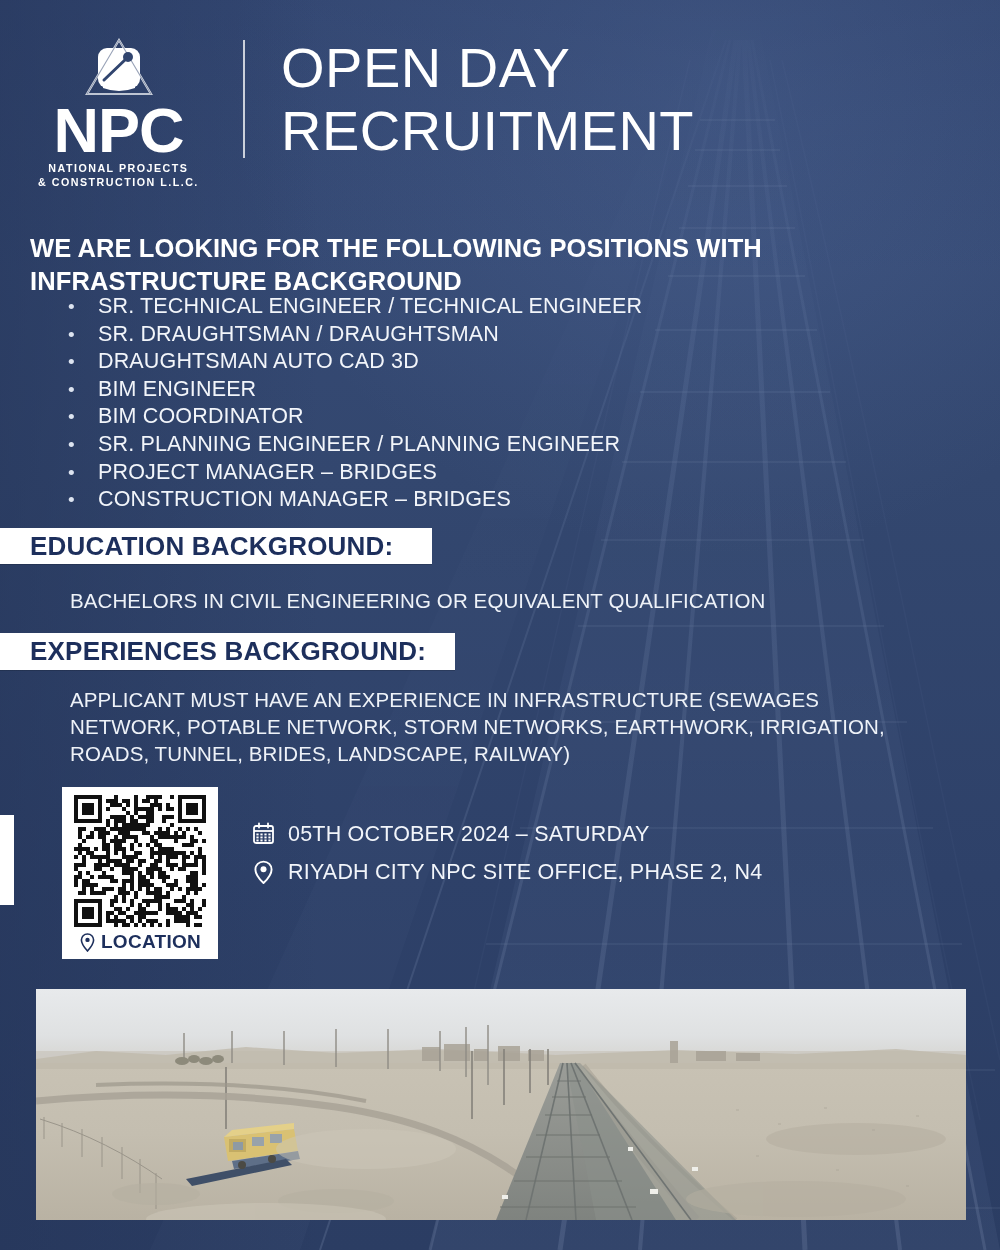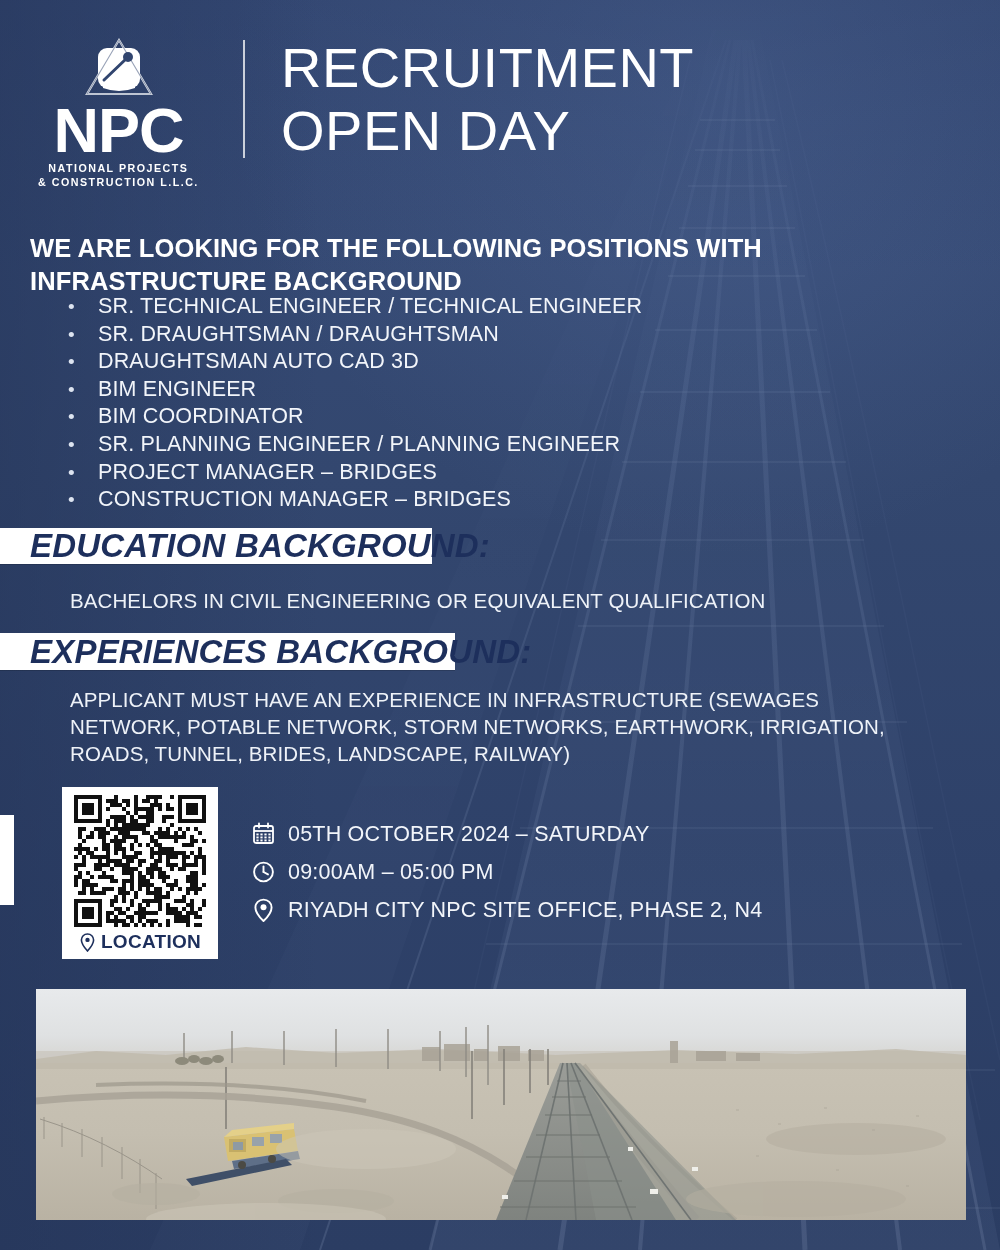--- a/index.html
+++ b/index.html
@@ -157,25 +157,24 @@
     position: absolute;
     left: 0;
     background: #ffffff;
     color: #1d2f5c;
     font-weight: bold;
     display: flex;
     align-items: center;
     box-shadow: 0 1px 0 rgba(0,0,0,0.15);
   }
   .banner span {
-    font-size: 33px;
+    font-size: 26px;
     letter-spacing: 0.2px;
     padding-left: 30px;
     white-space: nowrap;
-    font-style: italic;
   }
   #banner-education {
     top: 528px;
     width: 432px;
     height: 36px;
   }
   #banner-experience {
     top: 633px;
     width: 455px;
     height: 37px;
@@ -347,22 +346,22 @@
           </svg>
         </div>
         <div class="npc-word">NPC</div>
         <div class="npc-tag1">NATIONAL PROJECTS</div>
         <div class="npc-tag2">&amp; CONSTRUCTION L.L.C.</div>
       </div>
 
       <div class="divider-v"></div>
 
       <div class="title-block">
+        <div class="title-line">OPEN DAY</div>
         <div class="title-line">RECRUITMENT</div>
-        <div class="title-line">OPEN DAY</div>
       </div>
     </div>
 
     <div class="headline">WE ARE LOOKING FOR THE FOLLOWING POSITIONS WITH INFRASTRUCTURE BACKGROUND</div>
 
     <ul class="positions" id="positions-list">
         <li>
           <span class="bullet">•</span>
           <span>SR. TECHNICAL ENGINEER / TECHNICAL ENGINEER</span>
         </li>
@@ -442,30 +441,20 @@
               <rect x="8.4" y="17.5" width="2.2" height="1.9" fill="#ffffff"></rect>
               <rect x="12.4" y="17.5" width="2.2" height="1.9" fill="#ffffff"></rect>
               <rect x="16.4" y="17.5" width="2.2" height="1.9" fill="#ffffff"></rect>
             </svg>
           </span>
           <span>05TH OCTOBER 2024 – SATURDAY</span>
         </div>
         <div class="detail-row">
           <span class="detail-icon">
             <svg width="23" height="24" viewBox="0 0 23 24">
-              <circle cx="11.5" cy="12" r="9.4" fill="none" stroke="#ffffff" stroke-width="1.9"></circle>
-              <line x1="11.5" y1="12" x2="11.5" y2="6.4" stroke="#ffffff" stroke-width="1.9" stroke-linecap="round"></line>
-              <line x1="11.5" y1="12" x2="16" y2="14.4" stroke="#ffffff" stroke-width="1.9" stroke-linecap="round"></line>
-            </svg>
-          </span>
-          <span>09:00AM – 05:00 PM</span>
-        </div>
-        <div class="detail-row">
-          <span class="detail-icon">
-            <svg width="23" height="24" viewBox="0 0 23 24">
               <path d="M11.5 1.6 C6.9 1.6 3.4 5.1 3.4 9.4 C3.4 15.2 11.5 23 11.5 23 C11.5 23 19.6 15.2 19.6 9.4 C19.6 5.1 16.1 1.6 11.5 1.6 Z" fill="none" stroke="#ffffff" stroke-width="1.9"></path>
               <circle cx="11.5" cy="9.3" r="3" fill="#ffffff"></circle>
             </svg>
           </span>
           <span>RIYADH CITY NPC SITE OFFICE, PHASE 2, N4</span>
         </div>
       </div>
 
     <div class="photo">
       <svg viewBox="0 0 930 231" preserveAspectRatio="none">

